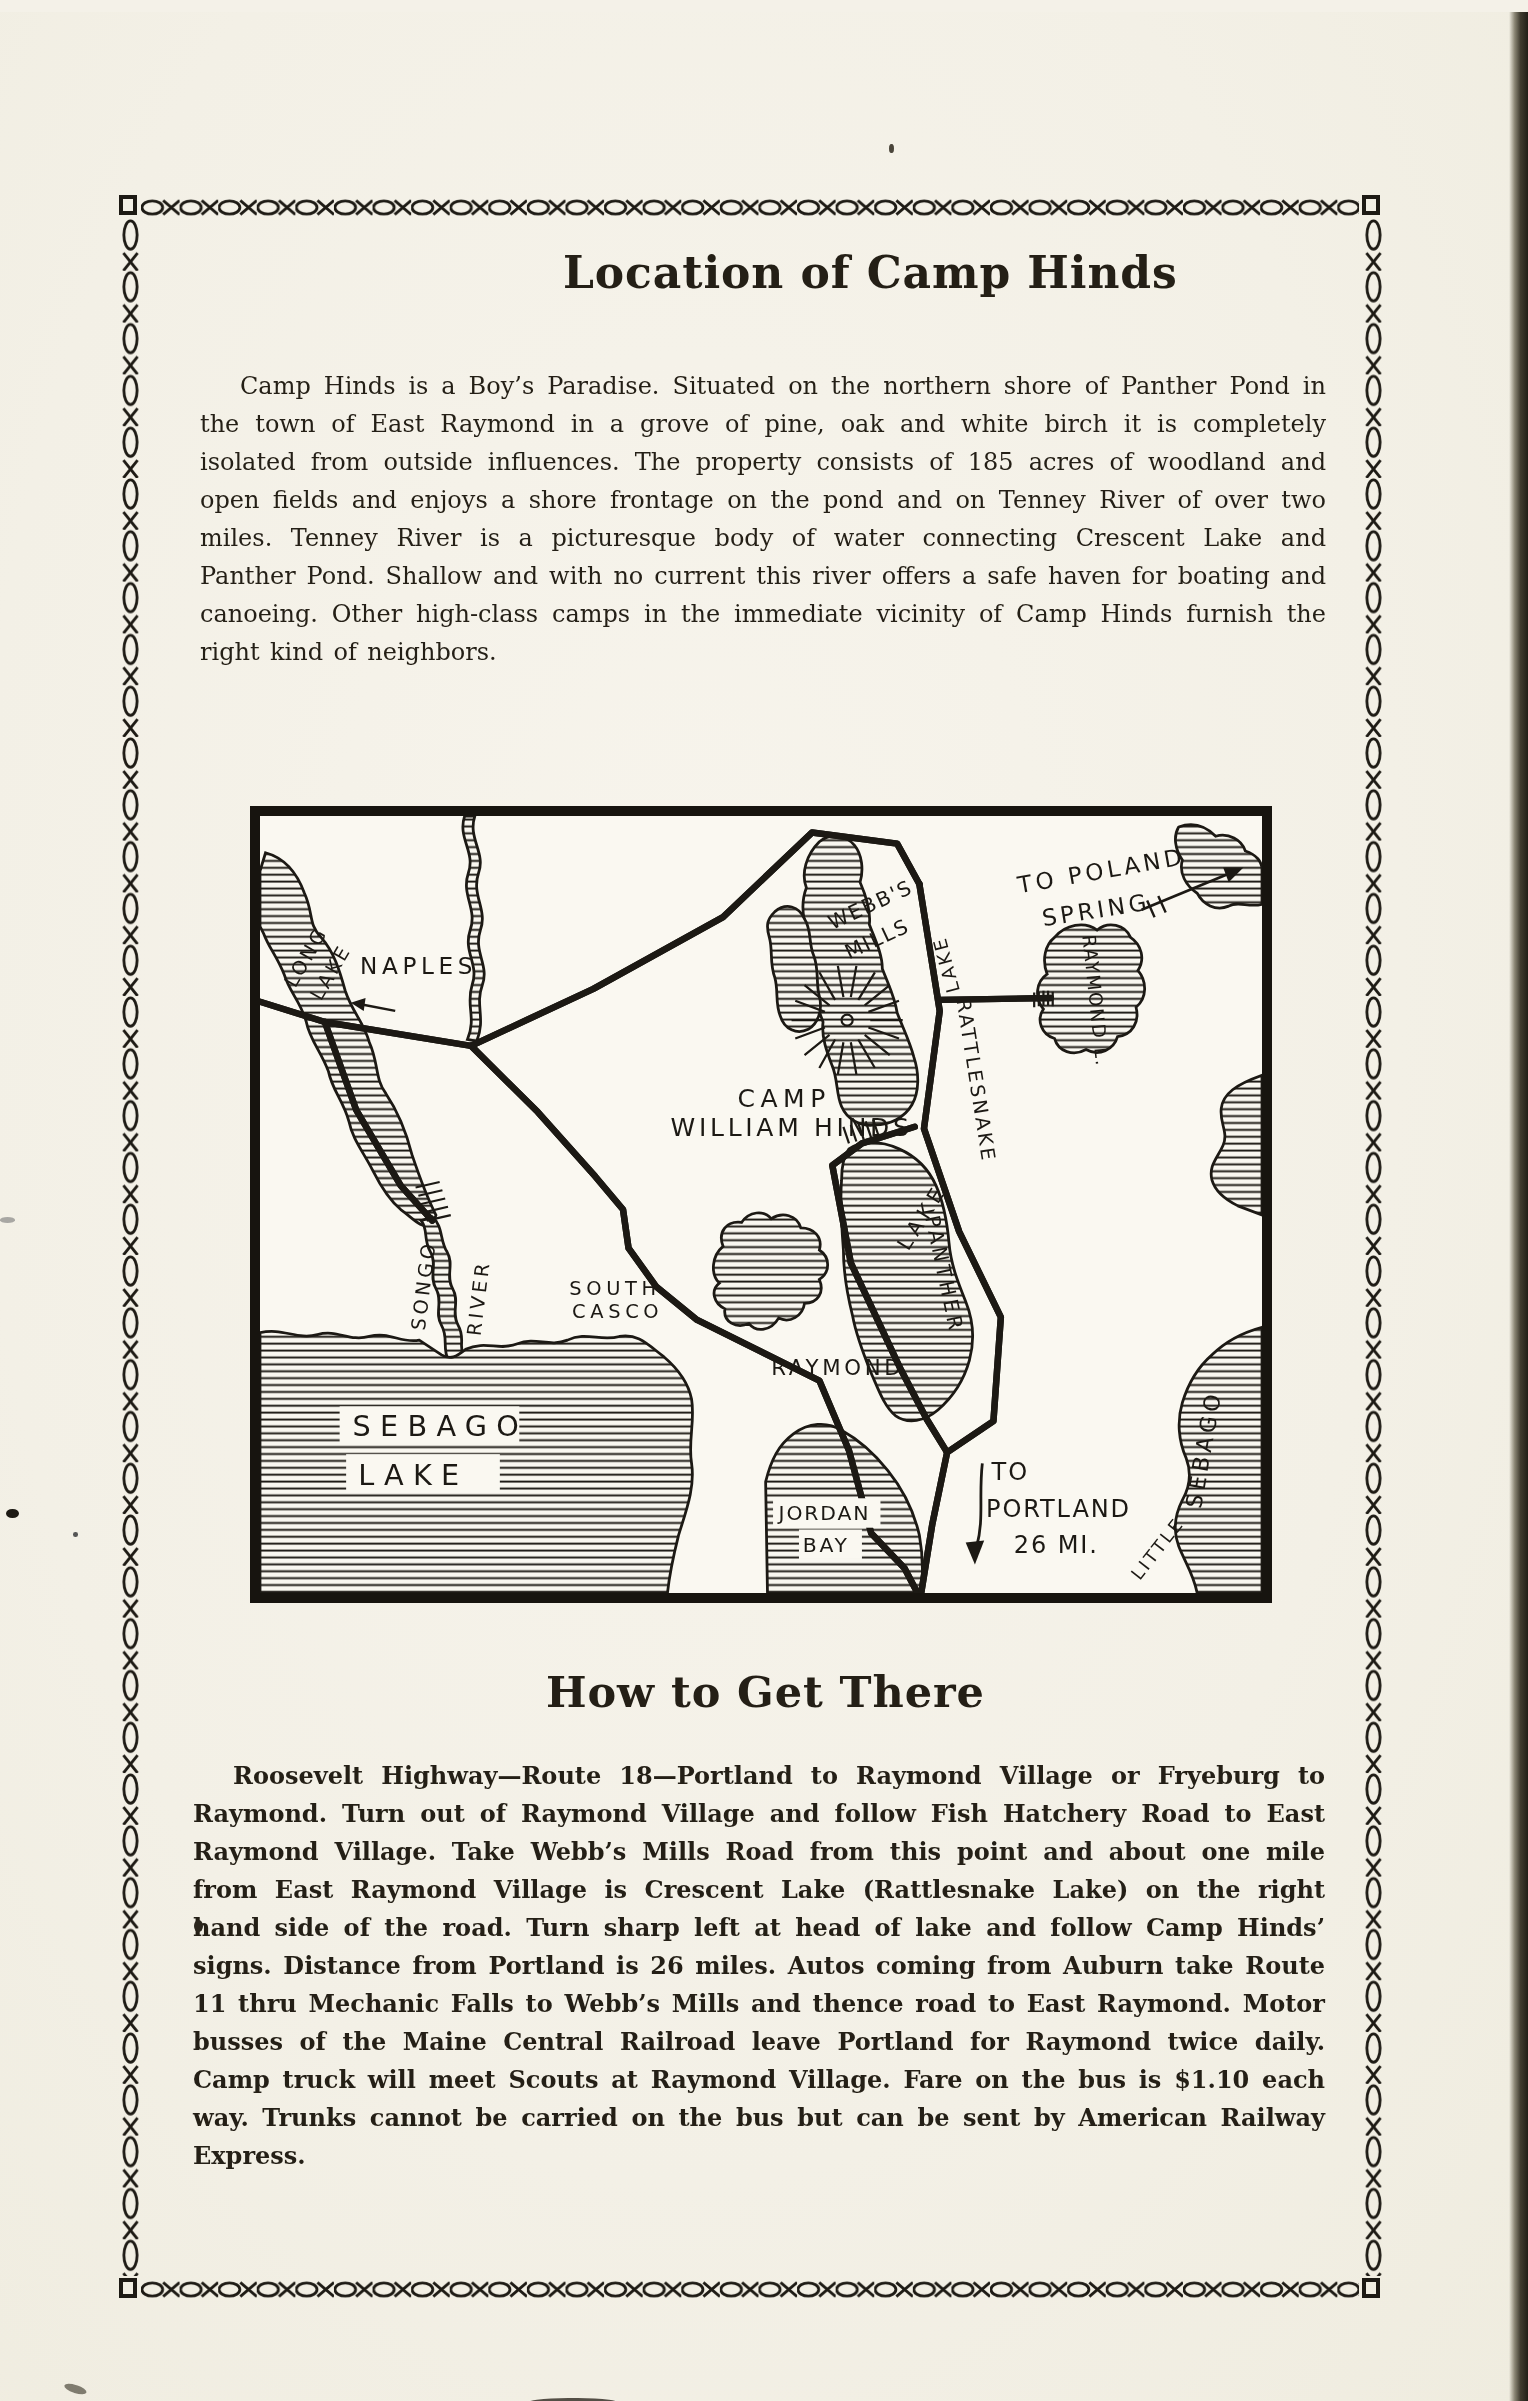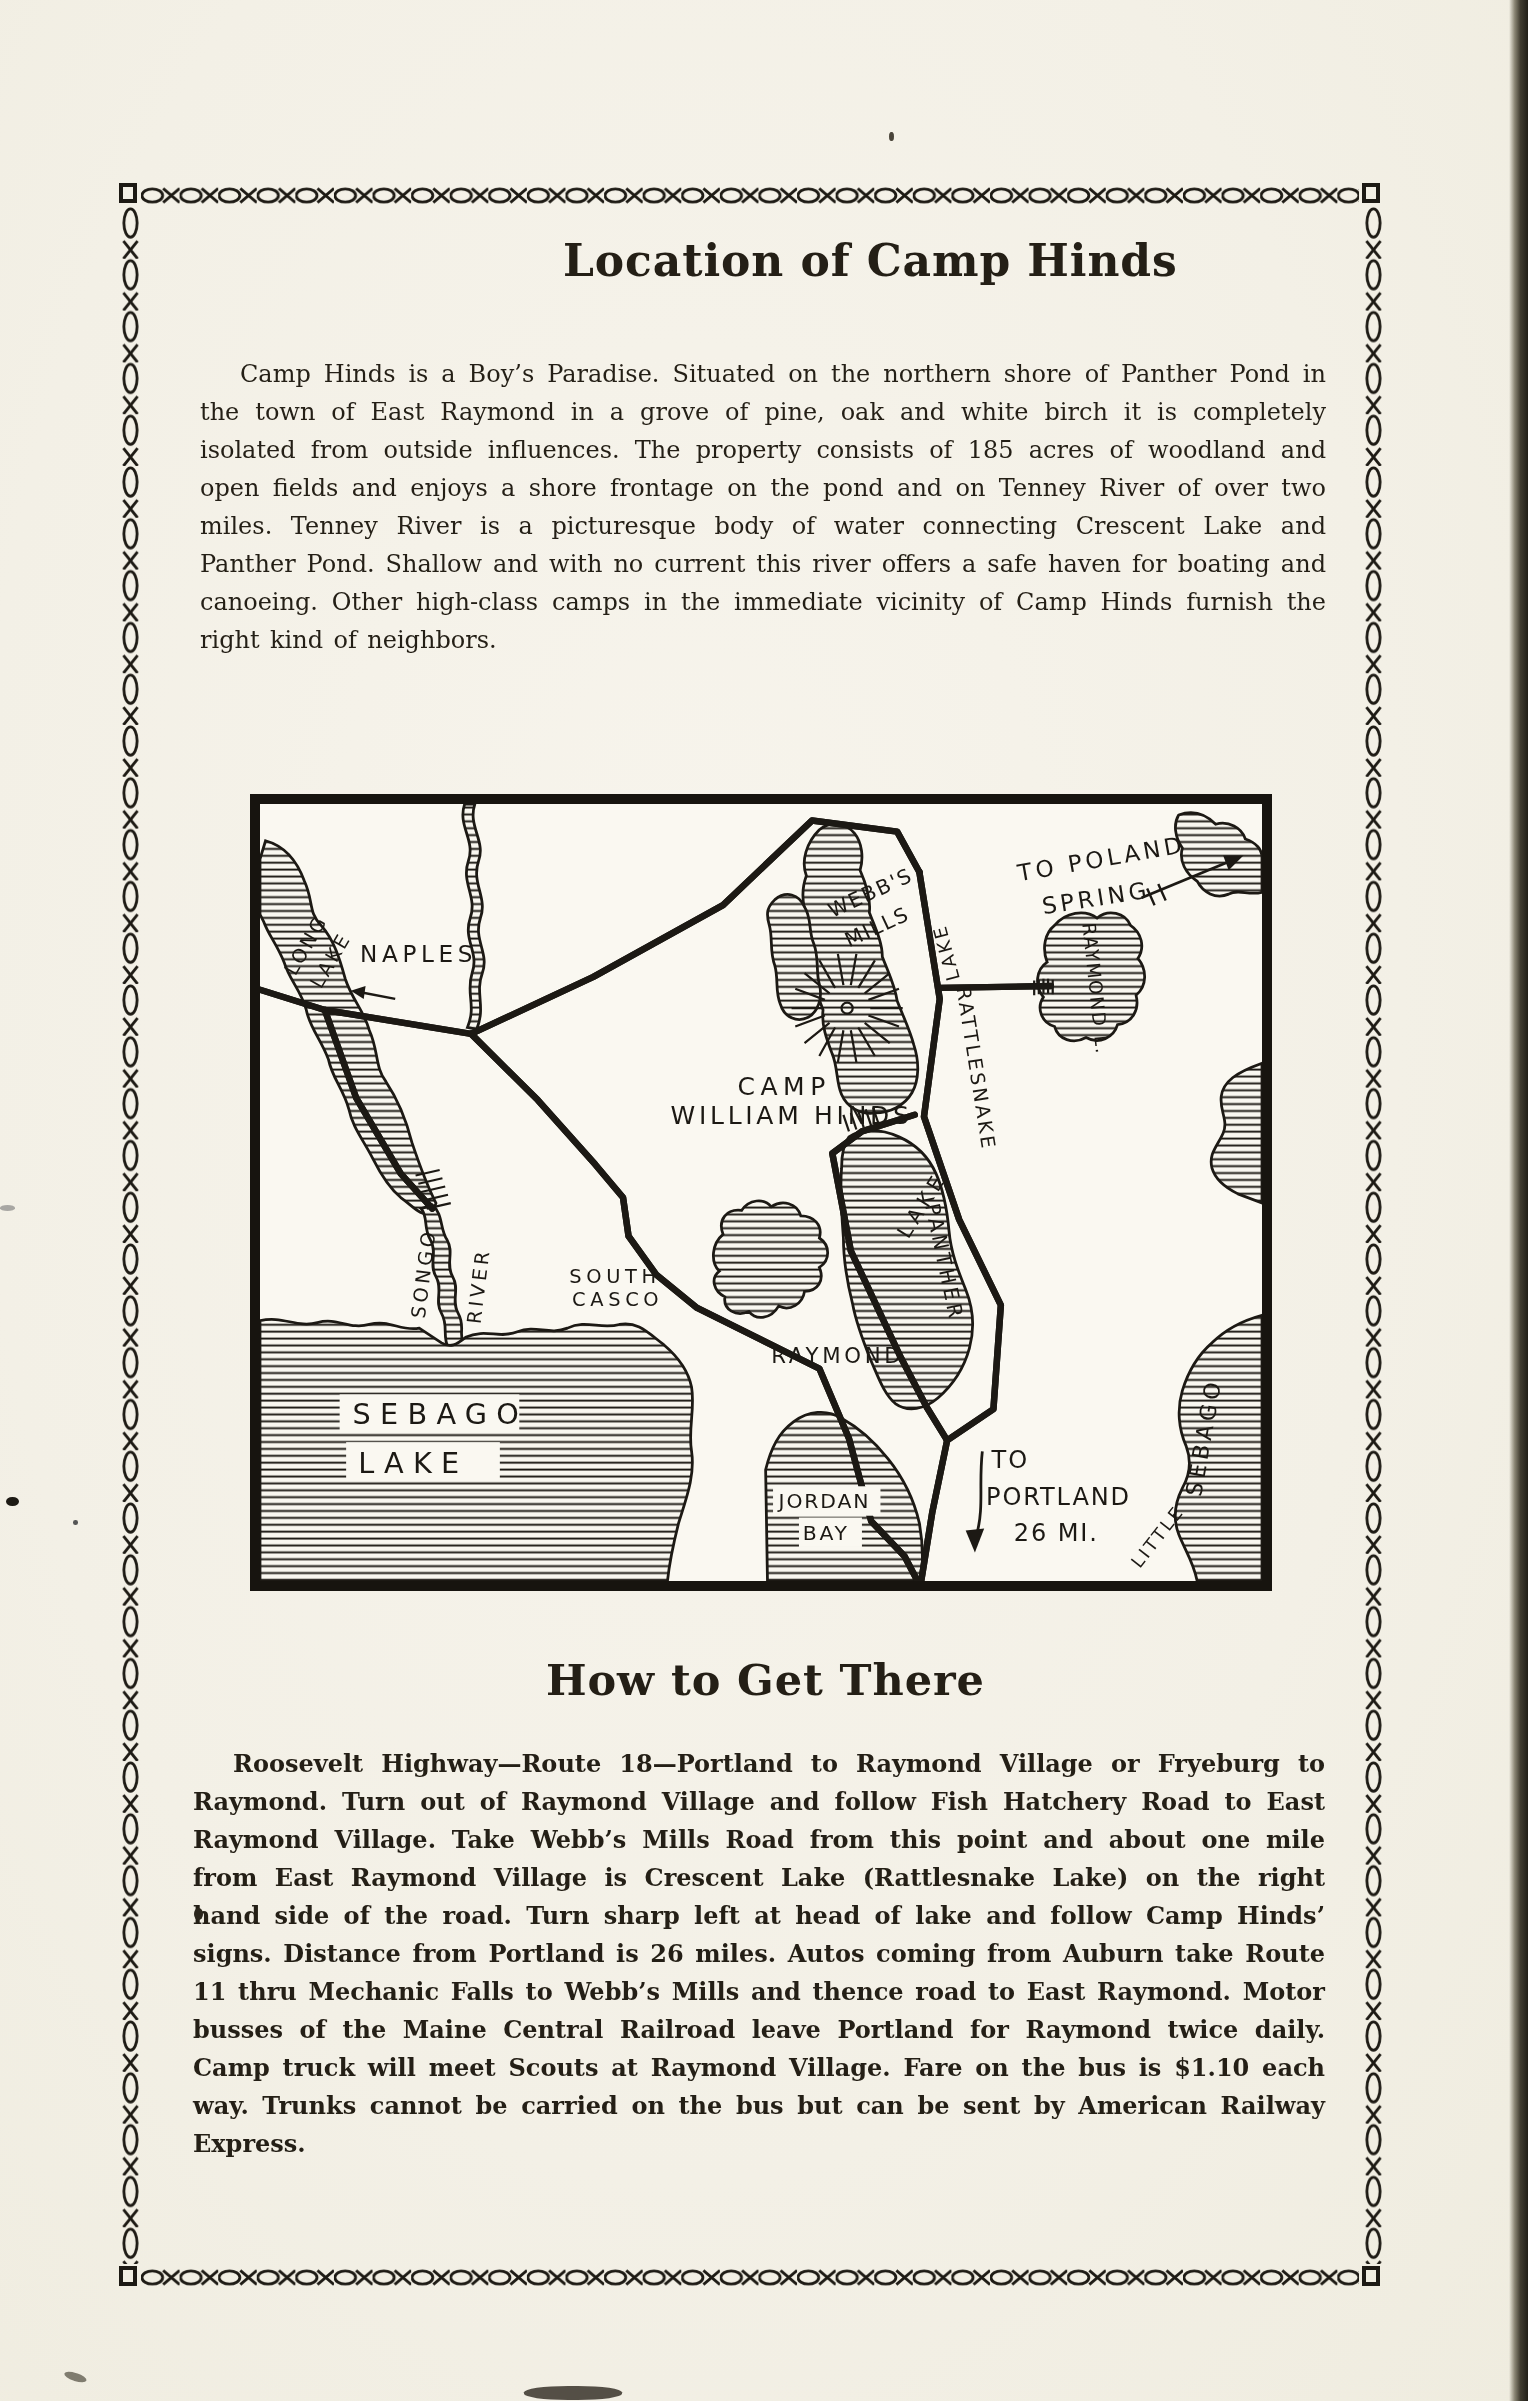--- a/index.html
+++ b/index.html
@@ -3,21 +3,21 @@
 <meta charset="utf-8">
 <style>
   html,body{margin:0;padding:0;}
   body{
     width:1528px;height:2401px;position:relative;overflow:hidden;
     background:#f4f1e8;
     font-family:"DejaVu Serif", serif;
     color:#241f16;
   }
   .page{position:absolute;inset:0;
-    background:radial-gradient(ellipse at 45% 40%, #f7f4ec 0%, #f3f0e6 60%, #efecdf 100%);}
+    background:radial-gradient(ellipse at 45% 40%, #f7f4ec 0%, #f3f0e6 60%, #efecdf 100%);margin-top:12px;}
   
   .chain{position:absolute;}
   .corner{position:absolute;width:10.4px;height:12.2px;border:4.7px solid #1d1a14;background:transparent;}
   
   .title{position:absolute;left:563px;top:235px;font-size:44px;font-weight:700;letter-spacing:0.9px;white-space:nowrap;}
   .h2{position:absolute;left:546px;top:1655px;font-size:43px;font-weight:700;letter-spacing:0.9px;white-space:nowrap;text-align:center;}
   .para{position:absolute;font-size:24px;line-height:38px;text-align:justify;word-spacing:2.8px;text-indent:40px;}
   .p1{left:200px;top:331px;width:1126px;}
   .p2{left:193px;top:1721px;width:1132px;font-weight:bold;}
   

